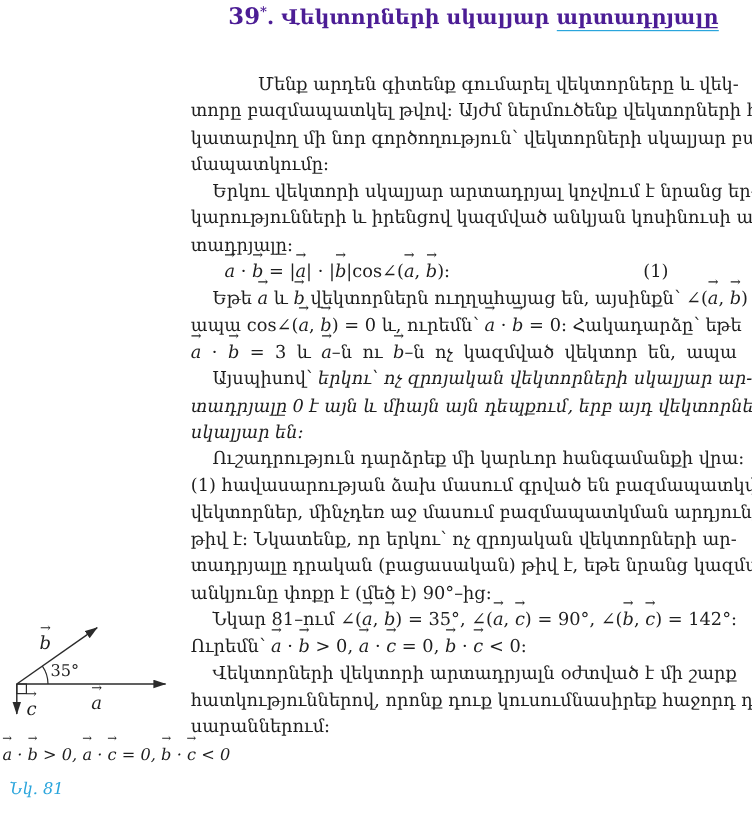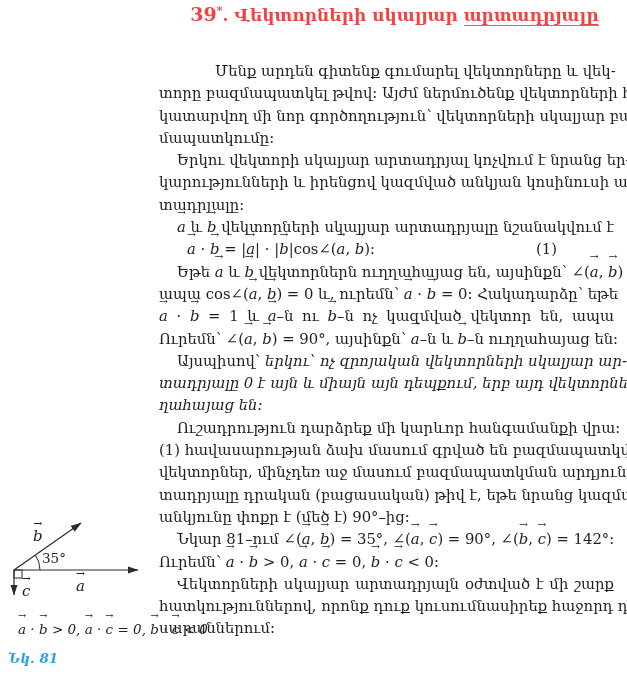--- a/index.html
+++ b/index.html
@@ -5,21 +5,21 @@
   html,body{margin:0;padding:0;}
   body{
     width:627px;height:697px;background:#ffffff;position:relative;overflow:hidden;
     font-family:"DejaVu Serif","Liberation Serif",serif;color:#1e1e1e;
   }
   .page{position:absolute;inset:0;}
   
   .title{
     position:absolute;left:167px;top:2px;width:455px;height:26px;
     text-align:center;font-weight:bold;font-size:17px;line-height:24px;
-    color:#ef4444;white-space:nowrap;
+    color:#4c1d95;white-space:nowrap;
   }
   .title .num{font-size:19px;}
   .title sup{font-size:11px;vertical-align:super;line-height:0;}
   .title .u{border-bottom:1.5px solid #2aa5dc;padding-bottom:0px;}
   
   .column{position:absolute;left:159px;top:49px;width:455px;margin-top:11px;}
   .line{
     height:22.3px;line-height:22.3px;font-size:14.8px;
     text-align:justify;text-align-last:justify;
     white-space:nowrap;position:relative;box-sizing:border-box;
@@ -36,60 +36,59 @@
     content:"→";position:absolute;left:50%;top:-0.78em;transform:translateX(-50%);
     font-size:0.72em;font-style:normal;line-height:1;
   }
   
   .fig-svg{position:absolute;left:2px;top:503px;}
   .fig-lbl{position:absolute;font-size:15px;font-family:"DejaVu Serif",serif;}
   .lbl-b{left:33px;top:527px;}
   .lbl-a{left:76px;top:577px;}
   .lbl-c{left:22px;top:582px;}
   .fig-formula{
-    position:absolute;left:18px;top:619px;width:172px;
+    position:absolute;left:2px;top:619px;width:172px;
     font-size:13.5px;font-style:italic;white-space:nowrap;line-height:20px;
   }
   .fig-caption{
     position:absolute;left:8px;top:650px;
-    color:#2aa5dc;font-style:italic;font-weight:bold;font-size:13.5px;
+    color:#2aa5dc;font-style:italic;font-weight:normal;font-size:13.5px;
   }
 </style>
 </head>
 <body>
 
 <div class="page">
 
   <div class="title"><span class="num">39</span><sup>*</sup><span>. </span><span>Վեկտորների սկալյար </span><span class="u">արտադրյալը</span></div>
 
   <div class="column">
       <div class="line ind-wide"><span>Մենք արդեն գիտենք գումարել վեկտորները և վեկ-</span></div>
       <div class="line"><span>տորը բազմապատկել թվով: Այժմ ներմուծենք վեկտորների հետ</span></div>
       <div class="line"><span>կատարվող մի նոր գործողություն՝ վեկտորների սկալյար բազ-</span></div>
       <div class="line last"><span>մապատկումը:</span></div>
       <div class="line ind"><span>Երկու վեկտորի սկալյար արտադրյալ կոչվում է նրանց եր-</span></div>
       <div class="line"><span>կարությունների և իրենցով կազմված անկյան կոսինուսի ար-</span></div>
       <div class="line last"><span>տադրյալը:</span></div>
-      <div class="line ind"><span class="vec">a</span><span> և </span><span class="vec">b</span><span> վեկտորների սկալյար արտադրյալը նշանակվում է</span></div>
       <div class="line last ind-eq"><span class="vec">a</span><span> · </span><span class="vec">b</span><span> = |</span><span class="vec">a</span><span>| · |</span><span class="vec">b</span><span>|cos∠(</span><span class="vec">a</span><span>, </span><span class="vec">b</span><span>):</span><span class="eqnum">(1)</span></div>
       <div class="line ind"><span>Եթե </span><span class="vec">a</span><span> և </span><span class="vec">b</span><span> վեկտորներն ուղղահայաց են, այսինքն՝ ∠(</span><span class="vec">a</span><span>, </span><span class="vec">b</span><span>) = 90°,</span></div>
       <div class="line"><span>ապա cos∠(</span><span class="vec">a</span><span>, </span><span class="vec">b</span><span>) = 0 և, ուրեմն՝ </span><span class="vec">a</span><span> · </span><span class="vec">b</span><span> = 0: Հակադարձը՝ եթե</span></div>
-      <div class="line"><span class="vec">a</span><span> · </span><span class="vec">b</span><span> = 1 և </span><span class="vec">a</span><span>–ն ու </span><span class="vec">b</span><span>–ն ոչ կազմված վեկտոր են, ապա</span></div>
-      <div class="line last"><span>Ուրեմն՝ ∠(</span><span class="vec">a</span><span>, </span><span class="vec">b</span><span>) = 90°, այսինքն՝ </span><span class="vec">a</span><span>–ն և </span><span class="vec">b</span><span>–ն ուղղահայաց են:</span></div>
+      <div class="line"><span class="vec">a</span><span> · </span><span class="vec">b</span><span> = 3 և </span><span class="vec">a</span><span>–ն ու </span><span class="vec">b</span><span>–ն ոչ կազմված վեկտոր են, ապա</span></div>
       <div class="line ind"><span>Այսպիսով՝ </span><span class="it">երկու՝ ոչ զրոյական վեկտորների սկալյար ար-</span></div>
       <div class="line"><span class="it">տադրյալը 0 է այն և միայն այն դեպքում, երբ այդ վեկտորներն ուղ-</span></div>
-      <div class="line last"><span class="it">ղահայաց են:</span></div>
+      <div class="line last"><span class="it">սկալյար են:</span></div>
       <div class="line ind"><span>Ուշադրություն դարձրեք մի կարևոր հանգամանքի վրա:</span></div>
       <div class="line"><span>(1) հավասարության ձախ մասում գրված են բազմապատկվող</span></div>
       <div class="line"><span>վեկտորներ, մինչդեռ աջ մասում բազմապատկման արդյունքը</span></div>
+      <div class="line"><span>թիվ է: Նկատենք, որ երկու՝ ոչ զրոյական վեկտորների ար-</span></div>
       <div class="line"><span>տադրյալը դրական (բացասական) թիվ է, եթե նրանց կազմած</span></div>
       <div class="line last"><span>անկյունը փոքր է (մեծ է) 90°–ից:</span></div>
       <div class="line ind"><span>Նկար 81–ում ∠(</span><span class="vec">a</span><span>, </span><span class="vec">b</span><span>) = 35°, ∠(</span><span class="vec">a</span><span>, </span><span class="vec">c</span><span>) = 90°, ∠(</span><span class="vec">b</span><span>, </span><span class="vec">c</span><span>) = 142°:</span></div>
       <div class="line last"><span>Ուրեմն՝ </span><span class="vec">a</span><span> · </span><span class="vec">b</span><span> &gt; 0, </span><span class="vec">a</span><span> · </span><span class="vec">c</span><span> = 0, </span><span class="vec">b</span><span> · </span><span class="vec">c</span><span> &lt; 0:</span></div>
-      <div class="line ind"><span>Վեկտորների սկալյար արտադրյալն օժտված է մի շարք</span></div>
+      <div class="line ind"><span>Վեկտորների վեկտորի արտադրյալն օժտված է մի շարք</span></div>
       <div class="line"><span>հատկություններով, որոնք դուք կուսումնասիրեք հաջորդ դա-</span></div>
       <div class="line last"><span>սարաններում:</span></div>
     </div>
 
   <svg class="fig-svg" width="160" height="105" viewBox="0 0 160 105">
     <defs>
       <marker id="ah" markerWidth="11" markerHeight="8" refX="8.5" refY="3" orient="auto">
         <path d="M0,0 L9,3 L0,6 Z" fill="#2b2b2b"></path>
       </marker>
     </defs>

